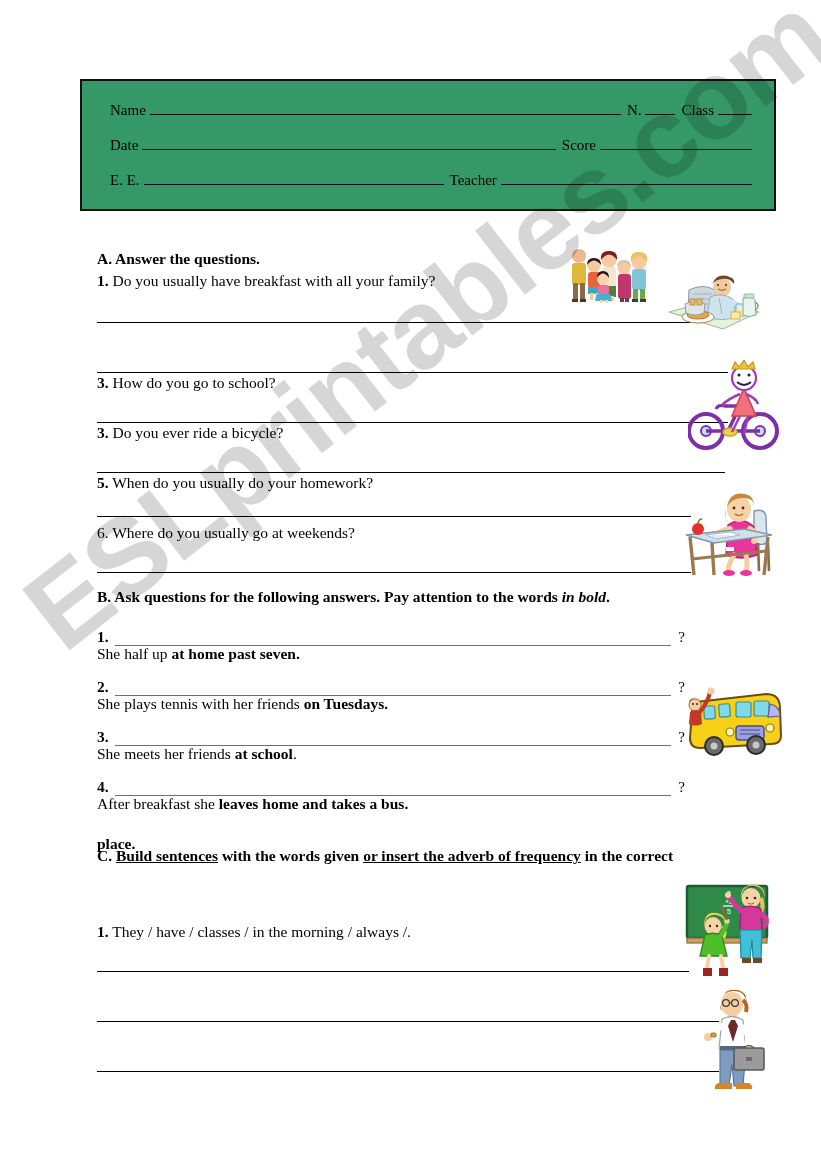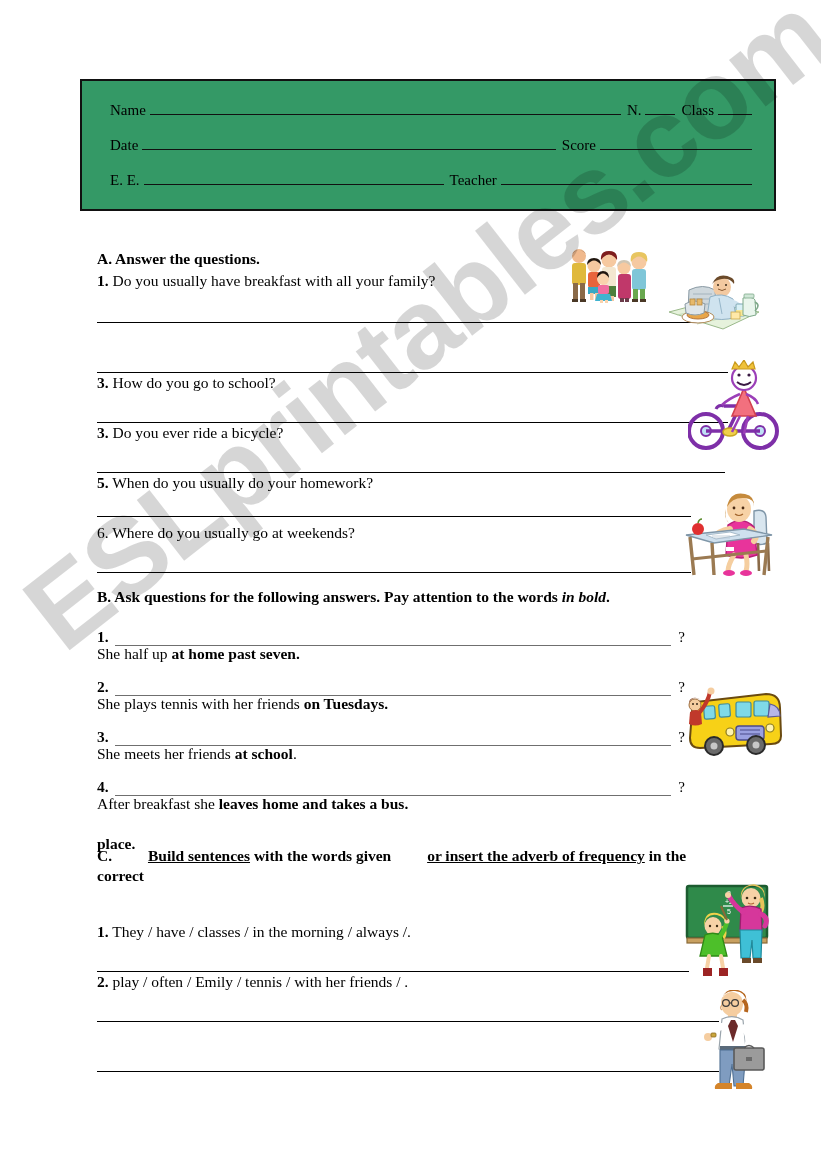--- a/index.html
+++ b/index.html
@@ -77,21 +77,21 @@
     left: 0; top: 0;
     width: 821px; height: 1156px;
     z-index: 3;
   }
   .blk { position: absolute; }
 
   .qtext { font-size: 15.5px; line-height: 1.18; white-space: nowrap; }
   .qtext b { font-weight: bold; }
   .heading { font-size: 15.5px; font-weight: bold; line-height: 1.28; }
   .heading .ital { font-style: italic; }
-  .heading .u { text-decoration: underline; margin-left: 32px; }
+  .heading .u { text-decoration: underline; }
 
   .ansline {
     border-bottom: 1.6px solid #000000;
     height: 0;
   }
 
   .b-row { display: flex; align-items: flex-end; white-space: nowrap; }
   .b-num { font-size: 15.5px; font-weight: bold; padding-right: 6px; }
   .b-line { flex: 1 1 auto; border-bottom: 1.2px solid #6f6f6f; height: 11px; }
   .b-q { padding-left: 7px; font-size: 15px; }
@@ -214,24 +214,20 @@
     <span>C. </span><span class="u">Build sentences</span><span> with the words given </span><span class="u">or insert the adverb of frequency</span><span> in the correct</span>
   </div>
   <div class="blk heading" style="left:97px; top:834px;">place.</div>
 
   <div class="blk qtext" style="left:97px; top:923px;">
     <b>1.</b>
     <span>They / have  / classes / in the morning / always /.</span>
   </div>
   <div class="blk ansline" style="left:97px; top:971px; width:592px;"></div>
 
-  <div class="blk qtext" style="left:97px; top:973px;">
-    <b>2.</b>
-    <span>play / often / Emily / tennis / with her friends / .</span>
-  </div>
   <div class="blk ansline" style="left:97px; top:1021px; width:622px;"></div>
 
   <div class="blk ansline" style="left:97px; top:1071px; width:622px;"></div>
 
 </div>
 
 <div class="art" style="left:566px; top:247px;">
 <svg width="92" height="56" viewBox="0 0 92 56">
 
   <ellipse cx="13" cy="9" rx="7" ry="7" fill="#f0b98d"></ellipse>

